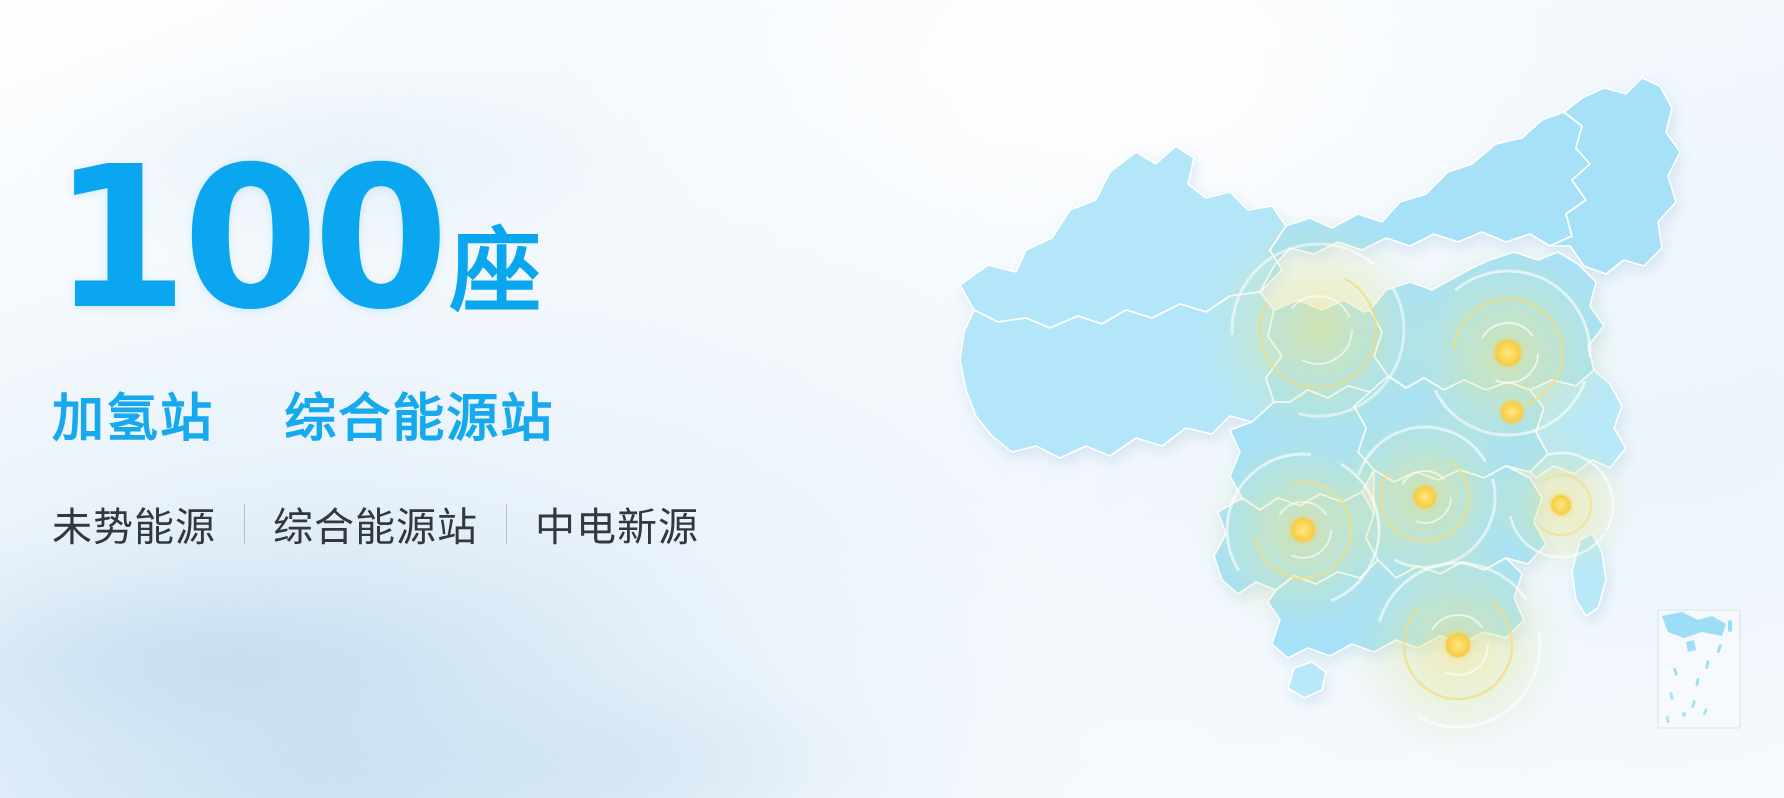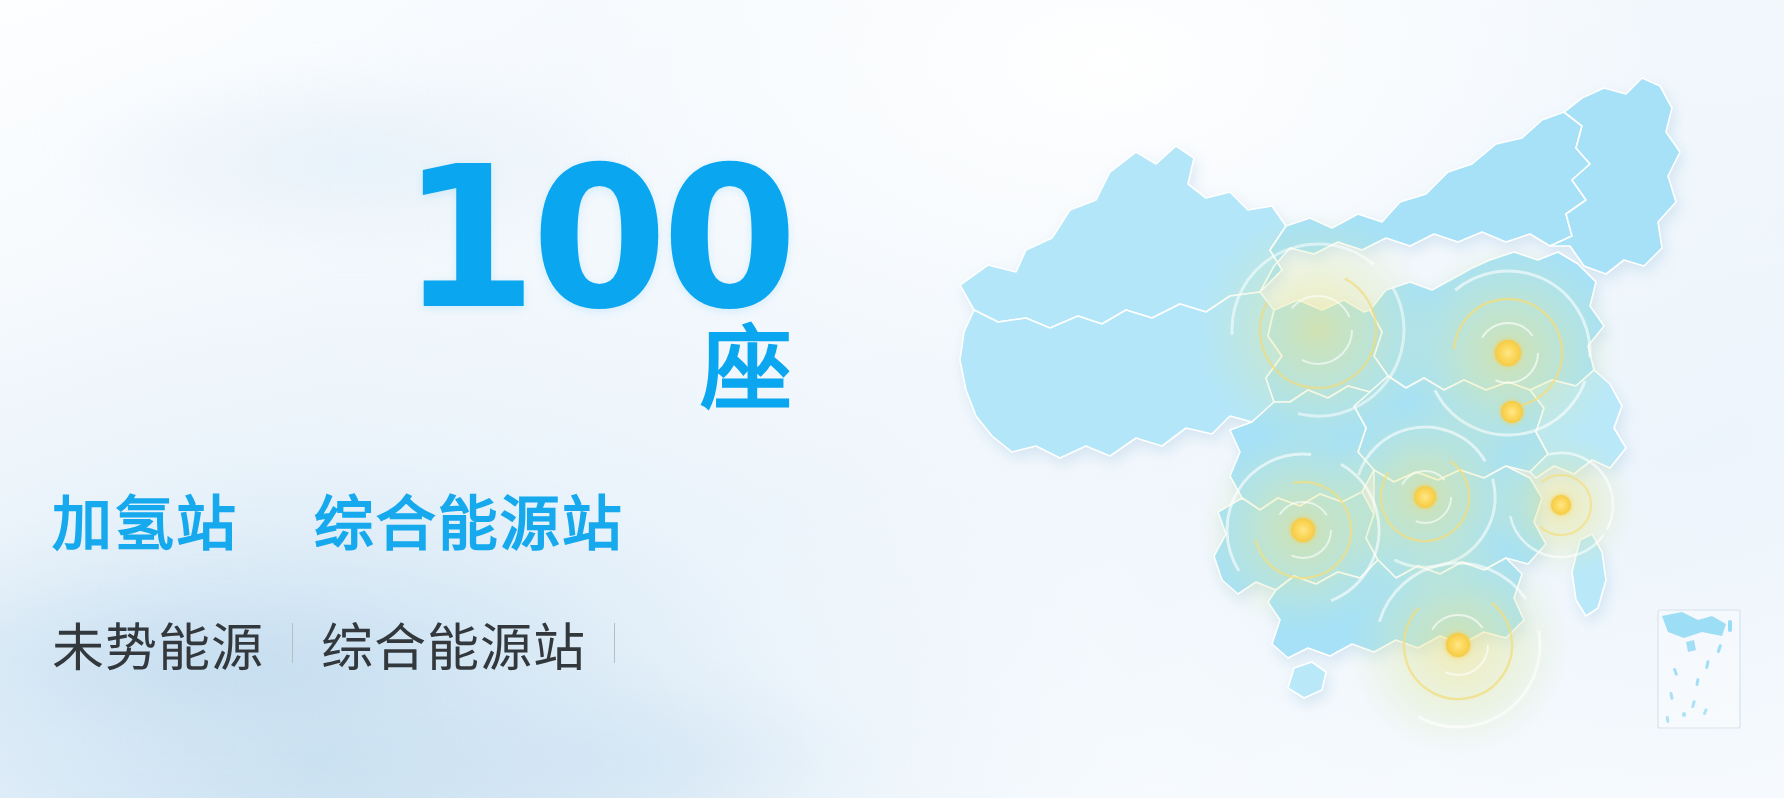--- a/index.html
+++ b/index.html
@@ -31,45 +31,44 @@
     filter:blur(22px);pointer-events:none;
   }
 
   
   #copy{position:absolute;left:52px;top:148px;width:740px;}
   #headline{
     display:flex;align-items:flex-end;line-height:0.92;
     color:#09a5ef;
     font-weight:800;
     letter-spacing:-2px;
-    flex-direction:column;
   }
   #bignum{
     font-size:196px;
     font-family:"DejaVu Sans","Liberation Sans",sans-serif;
     font-weight:800;
     color:#0aa6f0;
     letter-spacing:-6px;
     text-shadow:0 2px 10px rgba(10,166,240,0.14);
   }
   #unit{
     font-size:92px;font-weight:800;color:#0aa6f0;
     margin-left:6px;margin-bottom:14px;letter-spacing:0;
     font-family:"DejaVu Sans","Liberation Sans",sans-serif;
   }
   #subline{
     margin-top:48px;
-    font-size:60px;font-weight:800;color:#16a9ee;
+    font-size:52px;font-weight:800;color:#16a9ee;
     letter-spacing:2px;
     font-family:"DejaVu Sans","Liberation Sans",sans-serif;
   }
   #subline .gap{display:inline-block;width:30px;}
   #brands{
     margin-top:44px;display:flex;align-items:center;
-    font-size:52px;color:#33383d;font-weight:400;letter-spacing:1px;
+    font-size:40px;color:#33383d;font-weight:400;letter-spacing:1px;
     font-family:"DejaVu Sans","Liberation Sans",sans-serif;
   }
   #brands .divider{
     display:inline-block;width:1px;height:40px;background:#b9bdc2;
     margin:0 28px;flex:none;
   }
 
   
   #map{position:absolute;left:930px;top:60px;width:800px;height:700px;}
   #map svg{width:100%;height:100%;display:block;overflow:visible;}
@@ -101,20 +100,21 @@
       <span>加氢站</span>
       <span class="gap"></span>
       <span>综合能源站</span>
     </div>
 
     <div id="brands">
       <span>未势能源</span>
       <span class="divider"></span>
       <span>综合能源站</span>
       <span class="divider"></span>
+      <span>中电新源</span>
     </div>
 
   </div>
 
   <div id="map">
     <svg viewBox="0 0 800 700" xmlns="http://www.w3.org/2000/svg" aria-hidden="true">
       <defs>
         <filter id="softshadow" x="-20%" y="-20%" width="150%" height="150%">
           <feDropShadow dx="3" dy="6" stdDeviation="7" flood-color="#9fc4de" flood-opacity="0.35"></feDropShadow>
         </filter>

